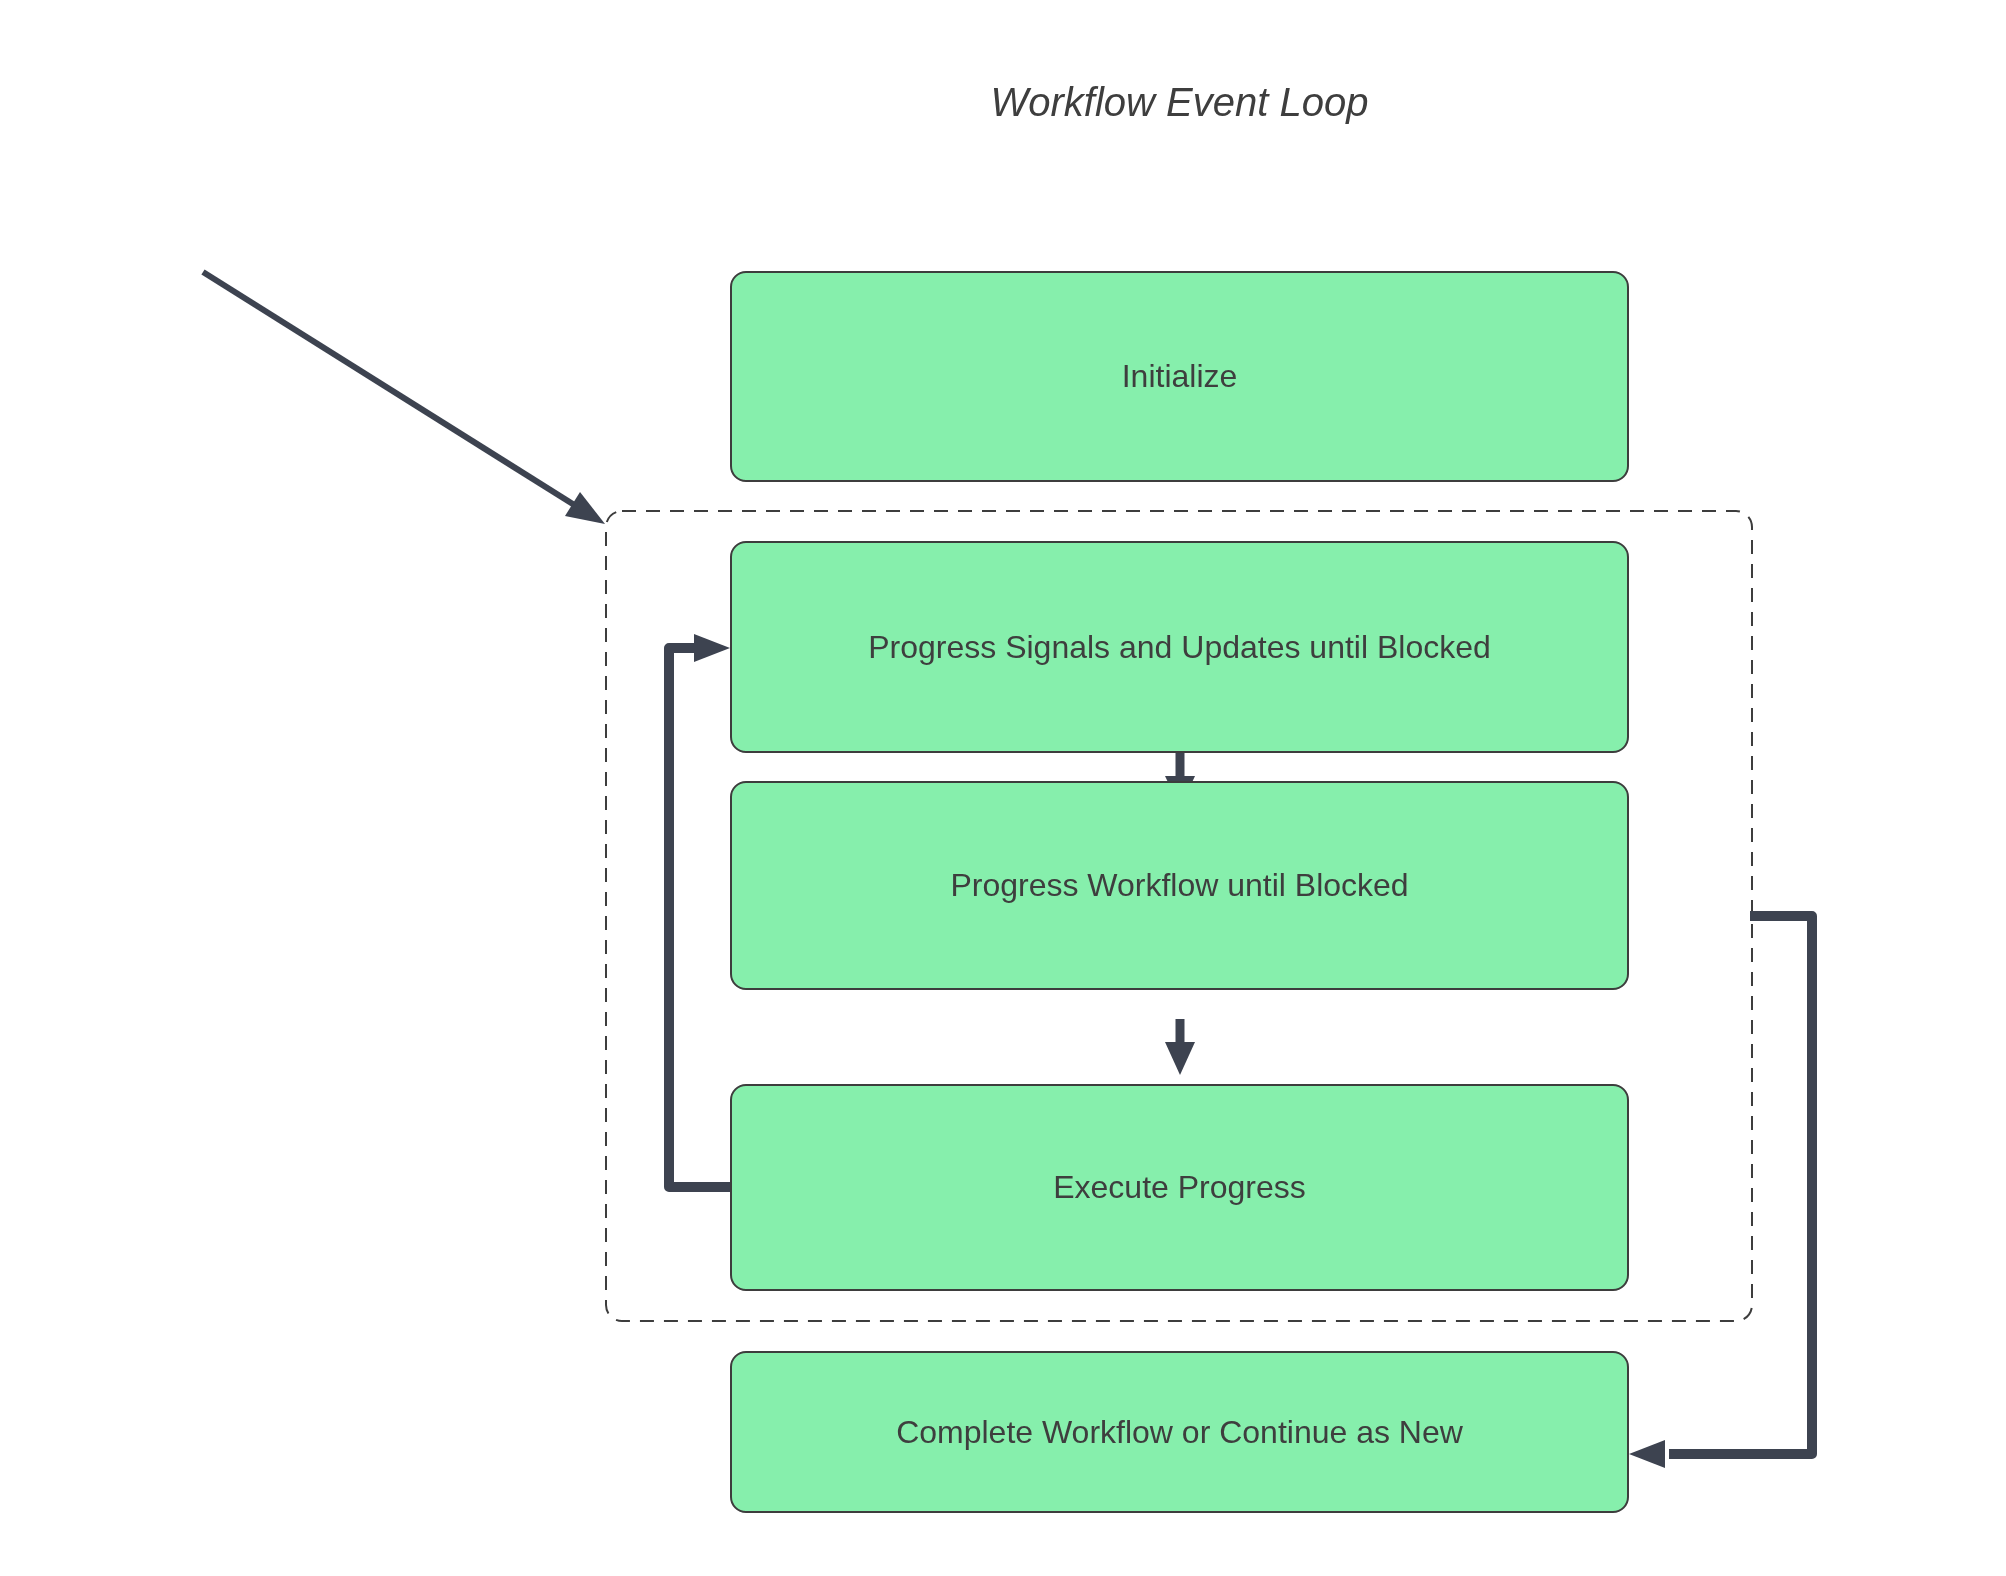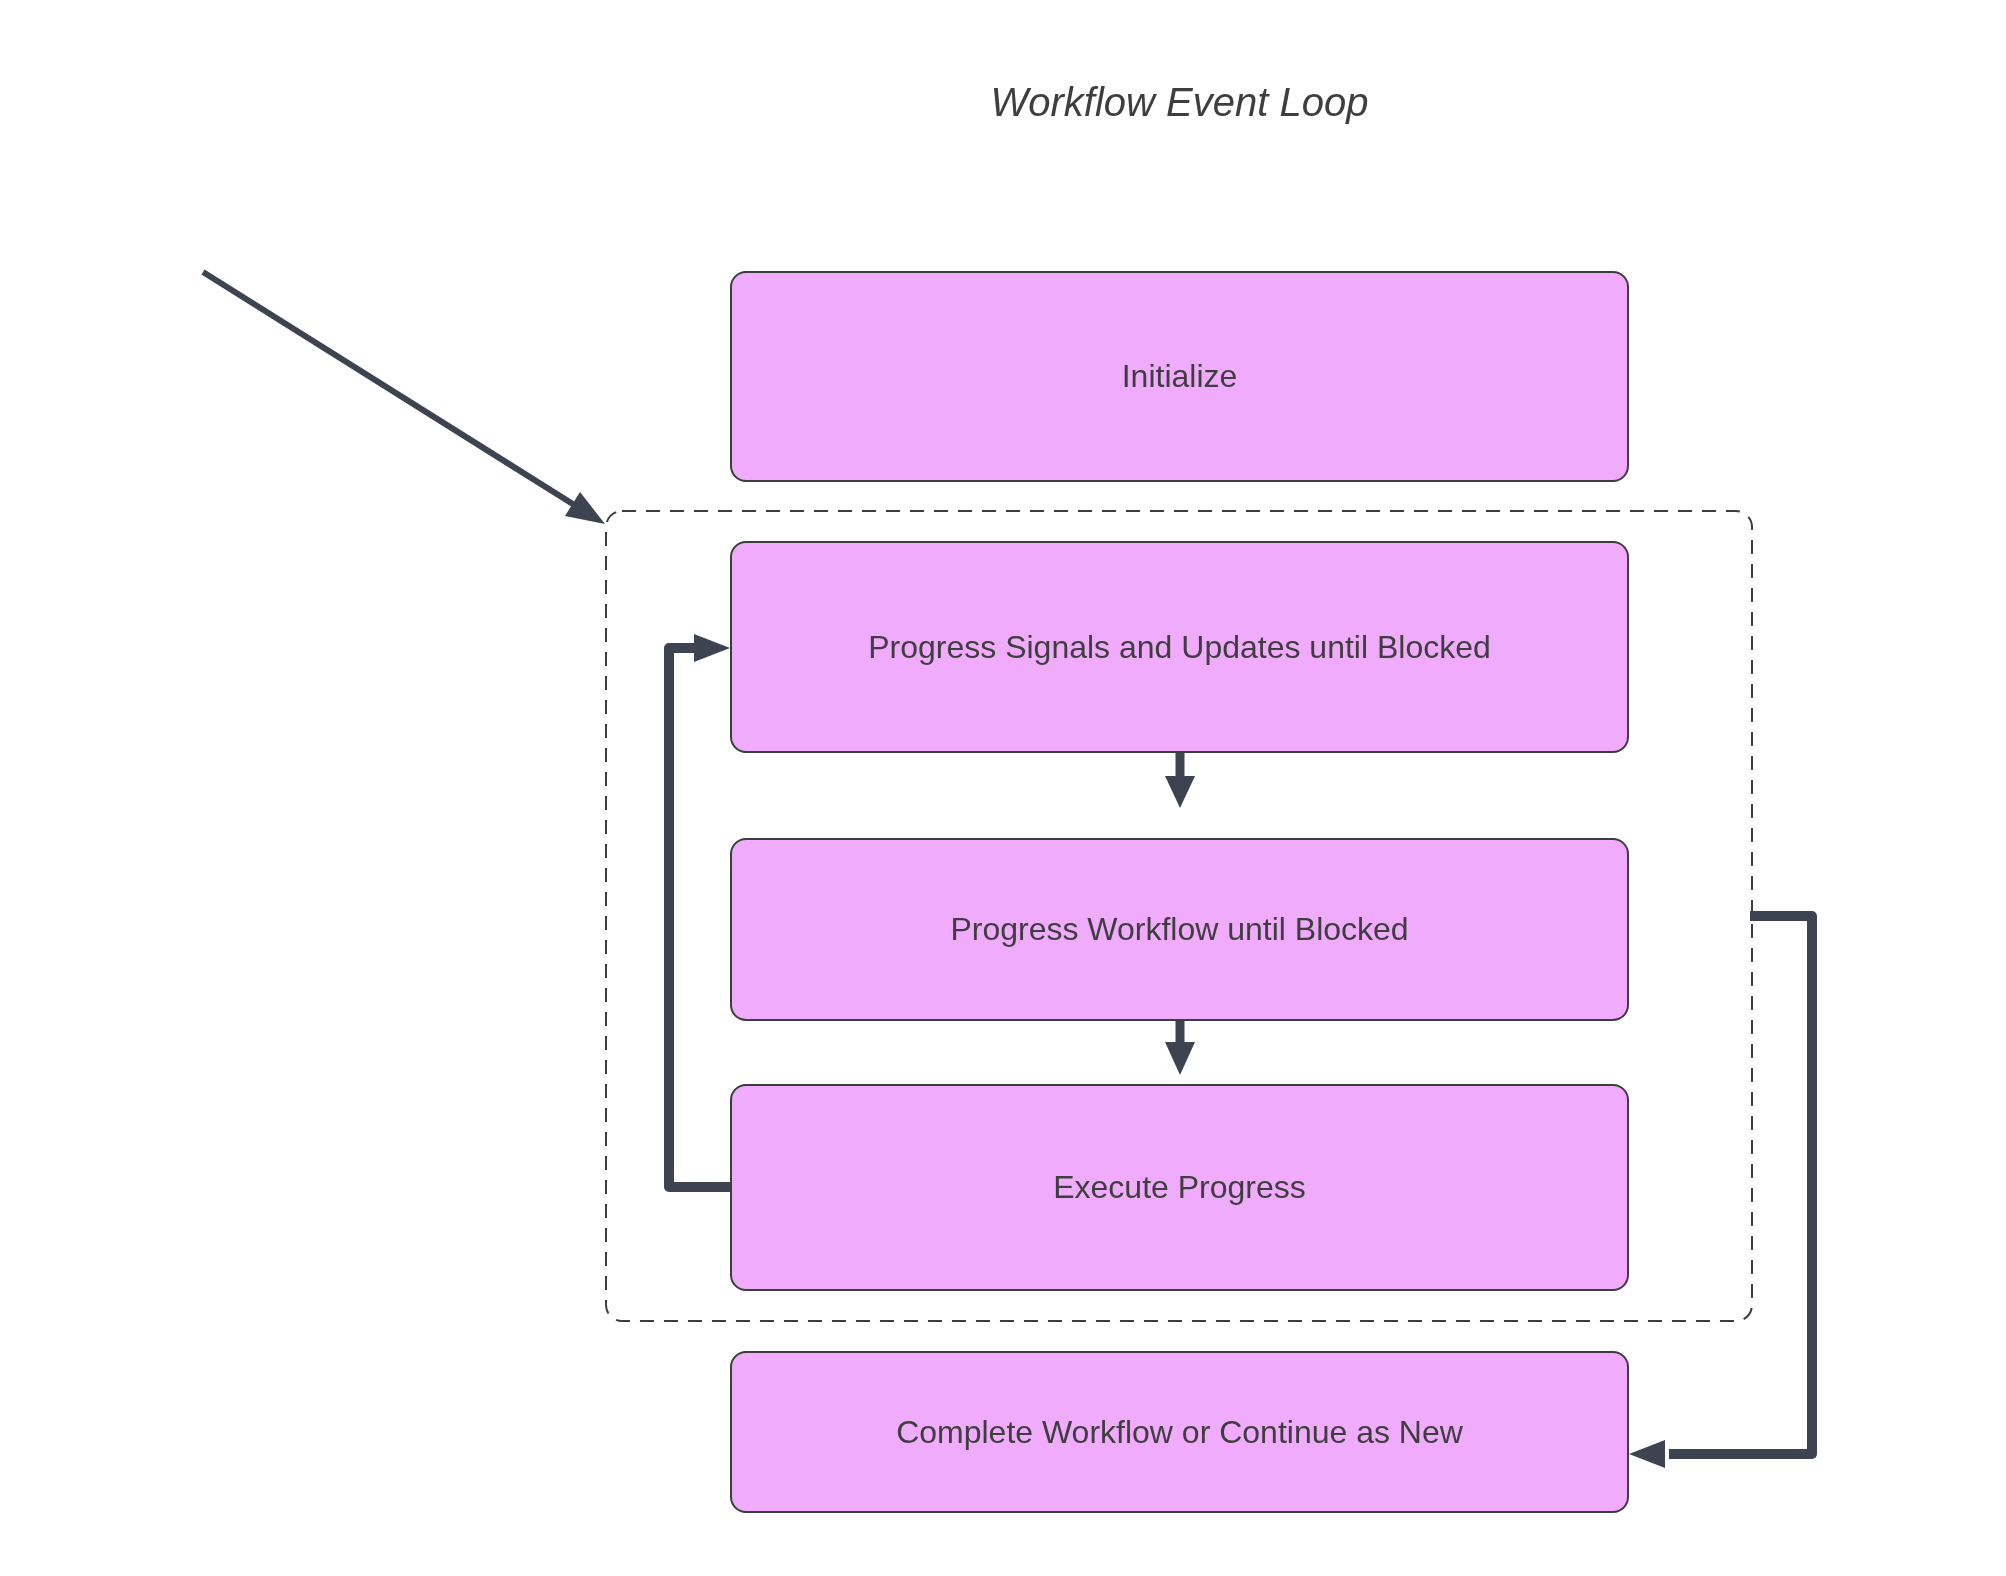--- a/index.html
+++ b/index.html
@@ -24,31 +24,31 @@
   }
   .annotation{
     position:absolute;left:20px;top:136px;width:250px;
     text-align:center;
     font-size:30px;line-height:42px;color:var(--text);
   }
   svg.connectors{position:absolute;left:0;top:0;z-index:0;}
   .node{
     position:absolute;left:730px;width:899px;
     box-sizing:border-box;
-    background:#f0abfc;
+    background:#86efac;
     border:2px solid var(--box-border);
     border-radius:16px;
     display:flex;align-items:center;justify-content:center;
     font-size:32px;color:var(--text);
     text-align:center;
     z-index:1;
   }
   .node-initialize{top:227px;height:211px;}
   .node-progress-signals{top:497px;height:212px;}
-  .node-progress-workflow{top:794px;height:183px;}
+  .node-progress-workflow{top:737px;height:209px;}
   .node-execute-queries{top:1040px;height:207px;}
   .node-complete{top:1307px;height:162px;}
 </style>
 </head>
 <body>
 
 <div class="canvas">
 
   <div class="title">Workflow Event Loop</div>
 

